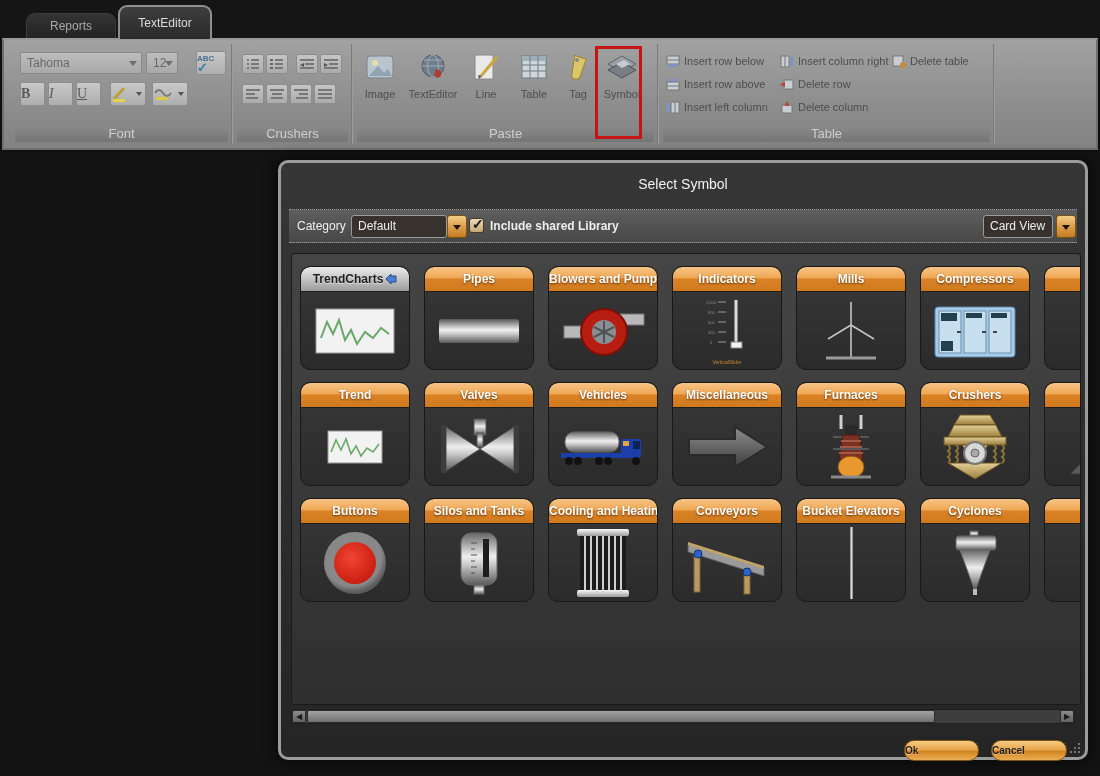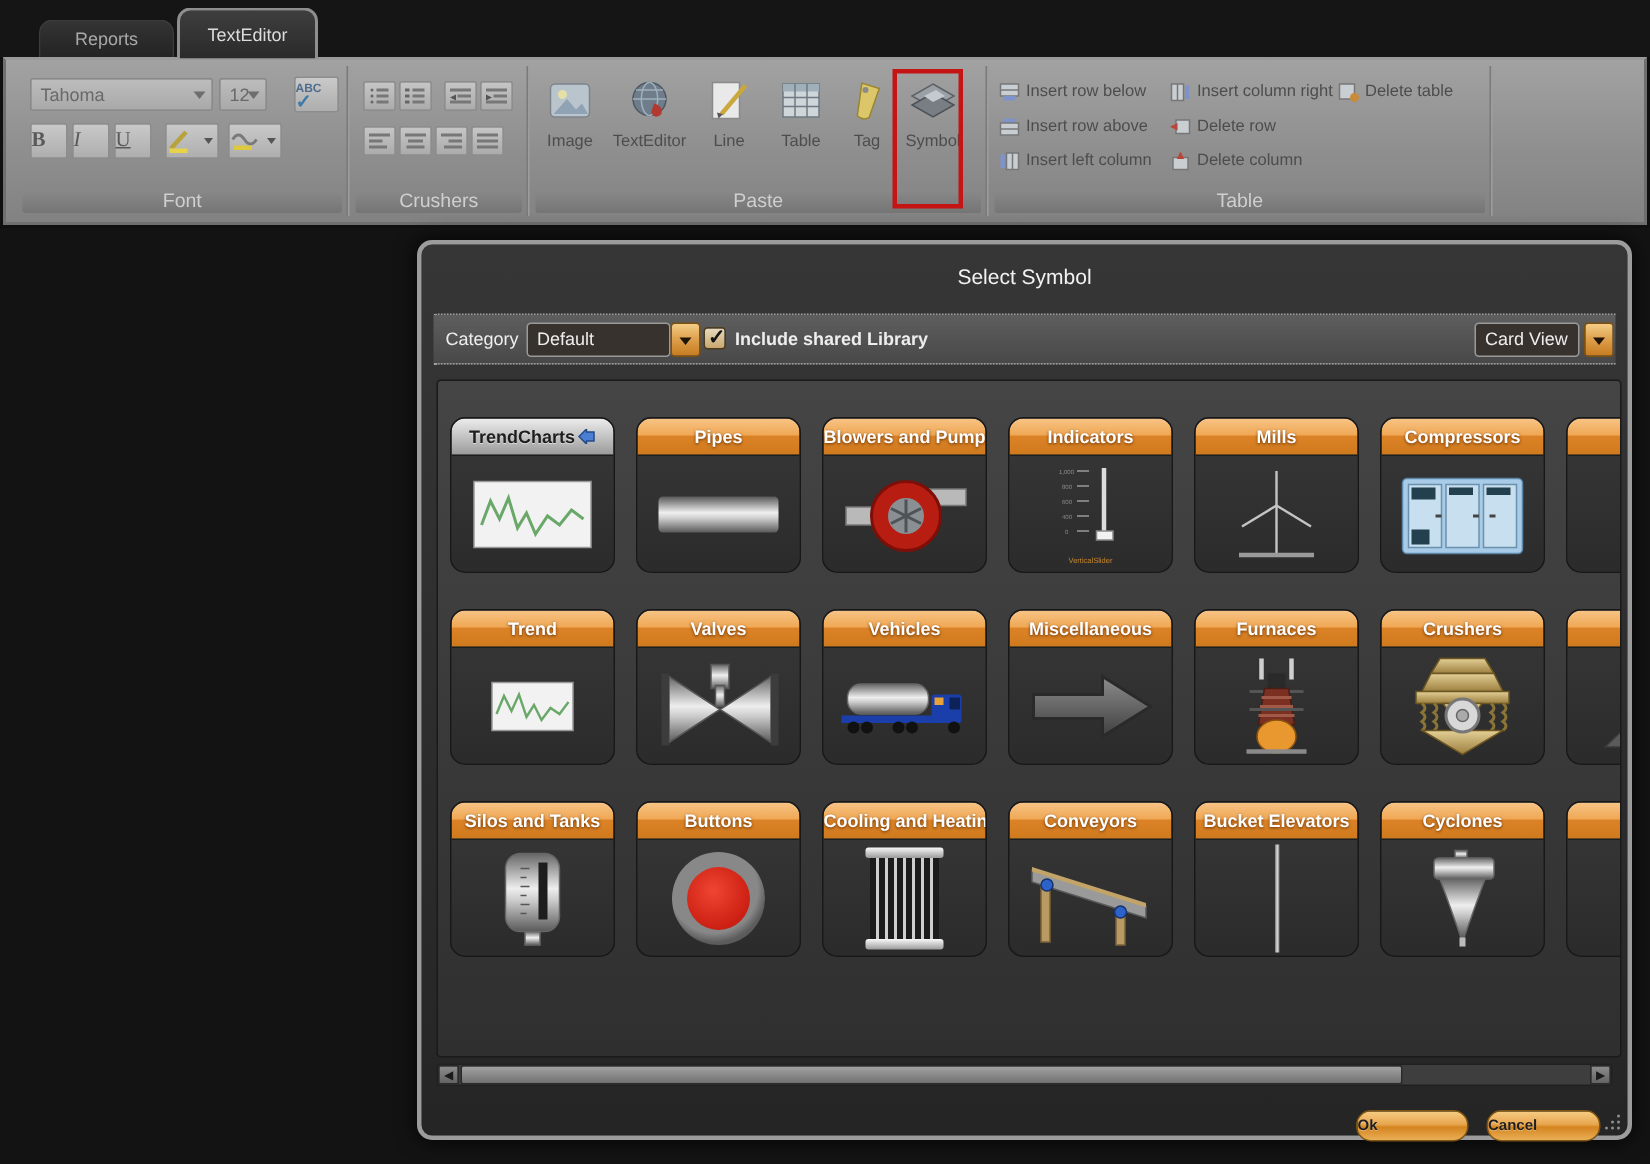--- a/index.html
+++ b/index.html
@@ -83,21 +83,21 @@
     background:linear-gradient(#e8d9bd,#c9a86f); border:1px solid #4a3a1e; }
   .chkbox::after { content:"\2713"; position:absolute; left:2px; top:-3px; color:#141414;
     font-size:14px; font-weight:bold; }
   .chk-lbl { position:absolute; left:201px; top:9px; color:#eee; font-size:12px;font-weight:bold; }
 
   
   .cards-viewport { position:absolute; left:10px; top:90px; width:790px; height:452px; overflow:hidden;
     background:linear-gradient(#454545,#2f2f2f); border:1px solid #1a1a1a; border-radius:3px; }
   .cards-inner { position:absolute; left:0; top:0; width:880px; display:flex; flex-wrap:wrap;
     padding:12px 0 0 8px; }
-  .card { flex:0 0 110px; width:110px; height:104px; margin:12px 14px 12px 0; border-radius:10px;
+  .card { flex:0 0 110px; width:110px; height:104px; margin:0 14px 12px 0; border-radius:10px;
     background:linear-gradient(#383838,#2b2b2b); border:1px solid #181818;
     box-shadow:inset 0 1px 0 #4d4d4d; overflow:hidden; position:relative; }
   .card-header { height:25px; line-height:25px; text-align:center; white-space:nowrap; overflow:hidden;
     color:#fff; font-weight:bold; font-size:12px; text-shadow:0 1px 2px rgba(80,35,0,.85);
     background:linear-gradient(#f7c486 0%,#efa855 45%,#dc8226 50%,#cf7a1d 100%);
     border-bottom:1px solid #1d1d1d; border-radius:9px 9px 0 0; }
   .card-header.selected { background:linear-gradient(#ececec 0%,#c4c4c4 50%,#9b9b9b 100%);
     color:#1e1e1e; text-shadow:0 1px 0 rgba(255,255,255,.55); }
   .card-body { position:absolute; left:0; right:0; top:25px; bottom:0;
     display:flex; align-items:center; justify-content:center; flex-direction:column; }
@@ -619,48 +619,48 @@
       <div class="card">
         <div class="card-header"></div>
         <div class="card-body">
           <svg width="90" height="66">
             <polygon points="70,8 70,60 16,60" fill="#5a5a5a" stroke="#3a3a3a"></polygon>
           </svg>
         </div>
       </div>
 
       <div class="card">
+        <div class="card-header">Buttons</div>
+        <div class="card-body">
+          <div class="pushbtn">
+              <div class="core"></div>
+            </div>
+        </div>
+      </div>
+
+      <div class="card">
         <div class="card-header">Silos and Tanks</div>
         <div class="card-body">
           <svg width="60" height="68">
             <rect x="12" y="4" width="36" height="52" rx="10" fill="url(#met)" stroke="#666"></rect>
             <rect x="34" y="10" width="6" height="38" fill="#1d1d1d"></rect>
             <g stroke="#555" stroke-width="1">
               <line x1="22" y1="14" x2="28" y2="14"></line>
                 <line x1="22" y1="20" x2="26" y2="20"></line>
               <line x1="22" y1="26" x2="28" y2="26"></line>
                 <line x1="22" y1="32" x2="26" y2="32"></line>
               <line x1="22" y1="38" x2="28" y2="38"></line>
                 <line x1="22" y1="44" x2="26" y2="44"></line>
             </g>
             <rect x="25" y="56" width="10" height="9" fill="url(#met)" stroke="#666"></rect>
           </svg>
         </div>
       </div>
 
       <div class="card">
-        <div class="card-header">Buttons</div>
-        <div class="card-body">
-          <div class="pushbtn">
-              <div class="core"></div>
-            </div>
-        </div>
-      </div>
-
-      <div class="card">
         <div class="card-header">Cooling and Heating</div>
         <div class="card-body">
           <div class="cool">
             <div class="capt"></div>
               <div class="fins"></div>
               <div class="capb"></div>
           </div>
         </div>
       </div>
 

